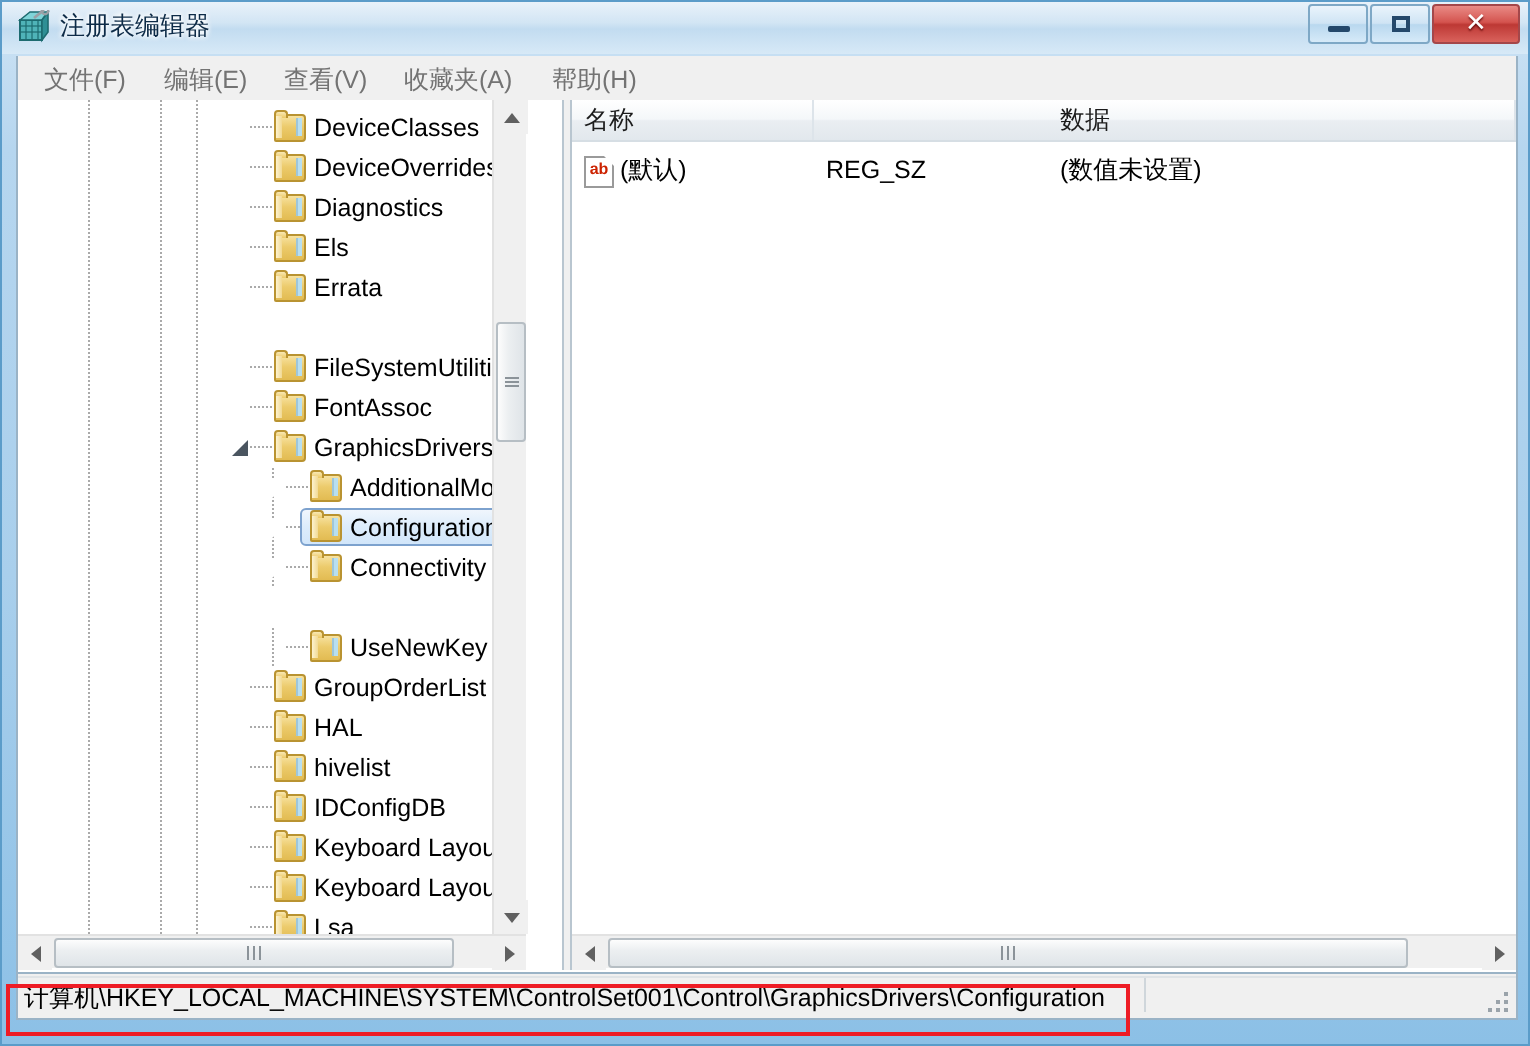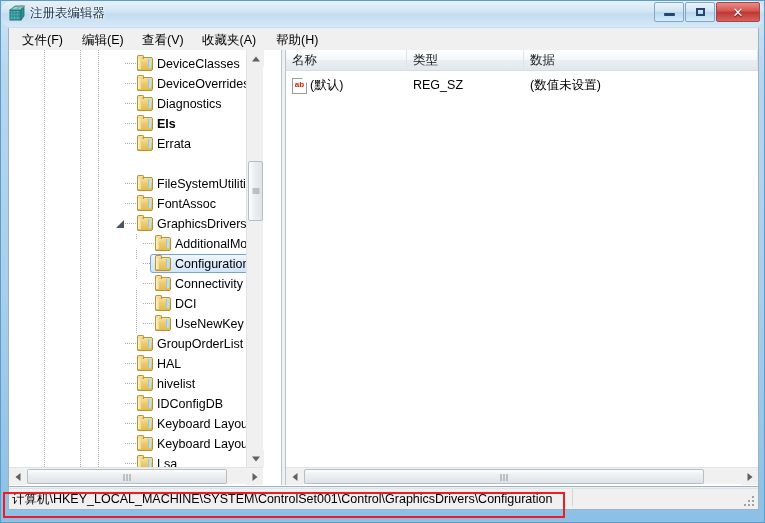--- a/index.html
+++ b/index.html
@@ -16,21 +16,20 @@
     width: 765px; height: 523px;
     box-sizing: border-box;
     background: linear-gradient(to bottom, #cfe4f5 0%, #b6d6ef 14%, #a9cfec 55%, #8cc0e6 100%);
     border: 1px solid #5b9cc9;
   }
 
   
   #titlebar {
     position: absolute; left: 0; top: 0; right: 0; height: 26px;
     background: linear-gradient(to bottom, #e9f2fa 0%, #d2e5f4 40%, #c2dcf0 52%, #d7e9f7 100%);
-    border-radius: 10px;
   }
   #title-icon {
     position: absolute; left: 7px; top: 4px; width: 17px; height: 17px;
   }
   #title-text {
     position: absolute; left: 29px; top: 4px;
     font-size: 12.5px; color: #0d2b47;
     text-shadow: 0 0 3px #ffffff, 0 0 3px #ffffff, 0 0 2px #ffffff;
     white-space: nowrap;
   }
@@ -79,21 +78,21 @@
   #menubar {
     position: absolute; left: 7px; top: 27px;
     width: 751px; height: 22px;
     background: #f0f0f0;
     border-left: 1px solid #9ab3c6;
     border-right: 1px solid #9ab3c6;
     box-sizing: border-box;
   }
   .menu-item {
     position: absolute; top: 3px;
-    font-size: 12.5px; color: #000000;
+    font-size: 12.5px; color: #737373;
     padding: 1px 5px;
     white-space: nowrap;
     cursor: default;
   }
 
   
   #client {
     position: absolute; left: 7px; top: 49px;
     width: 751px; height: 437px;
     background: #ffffff;
@@ -424,21 +423,21 @@
             <span class="hline" style="left: 116px; width: 12px;"></span>
             <span class="arrow collapsed" style="left: 107px;"></span>
             <span class="folder" style="left: 128px;">
               <span class="back"></span>
               <span class="tab"></span>
               <span class="spine"></span>
               <span class="edge"></span>
             </span>
             <span class="tlabel" style="left: 148px;">Diagnostics</span>
           </div>
-          <div class="tnode" style="top: 64px; font-weight: bold;">
+          <div class="tnode" style="top: 64px;">
             <span class="hline" style="left: 116px; width: 12px;"></span>
             <span class="arrow collapsed" style="left: 107px;"></span>
             <span class="folder" style="left: 128px;">
               <span class="back"></span>
               <span class="tab"></span>
               <span class="spine"></span>
               <span class="edge"></span>
             </span>
             <span class="tlabel" style="left: 148px;">Els</span>
           </div>
@@ -515,31 +514,20 @@
             <span class="vline" style="left: 127px;"></span>
             <span class="arrow collapsed" style="left: 125px;"></span>
             <span class="folder" style="left: 146px;">
               <span class="back"></span>
               <span class="tab"></span>
               <span class="spine"></span>
               <span class="edge"></span>
             </span>
             <span class="tlabel" style="left: 166px;">Connectivity</span>
           </div>
-          <div class="tnode" style="top: 244px;">
-            <span class="hline" style="left: 134px; width: 12px;"></span>
-            <span class="vline" style="left: 127px;"></span>
-            <span class="folder" style="left: 146px;">
-              <span class="back"></span>
-              <span class="tab"></span>
-              <span class="spine"></span>
-              <span class="edge"></span>
-            </span>
-            <span class="tlabel" style="left: 166px;">DCI</span>
-          </div>
           <div class="tnode" style="top: 264px;">
             <span class="hline" style="left: 134px; width: 12px;"></span>
             <span class="vline" style="left: 127px;"></span>
             <span class="folder" style="left: 146px;">
               <span class="back"></span>
               <span class="tab"></span>
               <span class="spine"></span>
               <span class="edge"></span>
             </span>
             <span class="tlabel" style="left: 166px;">UseNewKey</span>
@@ -651,21 +639,20 @@
     </div>
 
     <div id="splitter">
       <span class="sep-l"></span>
       <span class="sep-r"></span>
     </div>
 
     <div id="values-pane">
       <div id="col-header">
           <div class="col-cell" style="left: 0px; width: 121px;">名称</div>
-          <div class="col-cell" style="left: 121px; width: 117px;">类型</div>
           <div class="col-cell" style="left: 238px; width: 234px;">数据</div>
         </div>
       <div id="values-rows">
           <div class="vrow" style="top: 25px;">
             <span class="ab-icon">
               <span class="txt">ab</span>
               <span class="fold"></span>
             </span>
             <span class="vcell" style="left: 24px;">(默认)</span>
             <span class="vcell" style="left: 127px;">REG_SZ</span>

